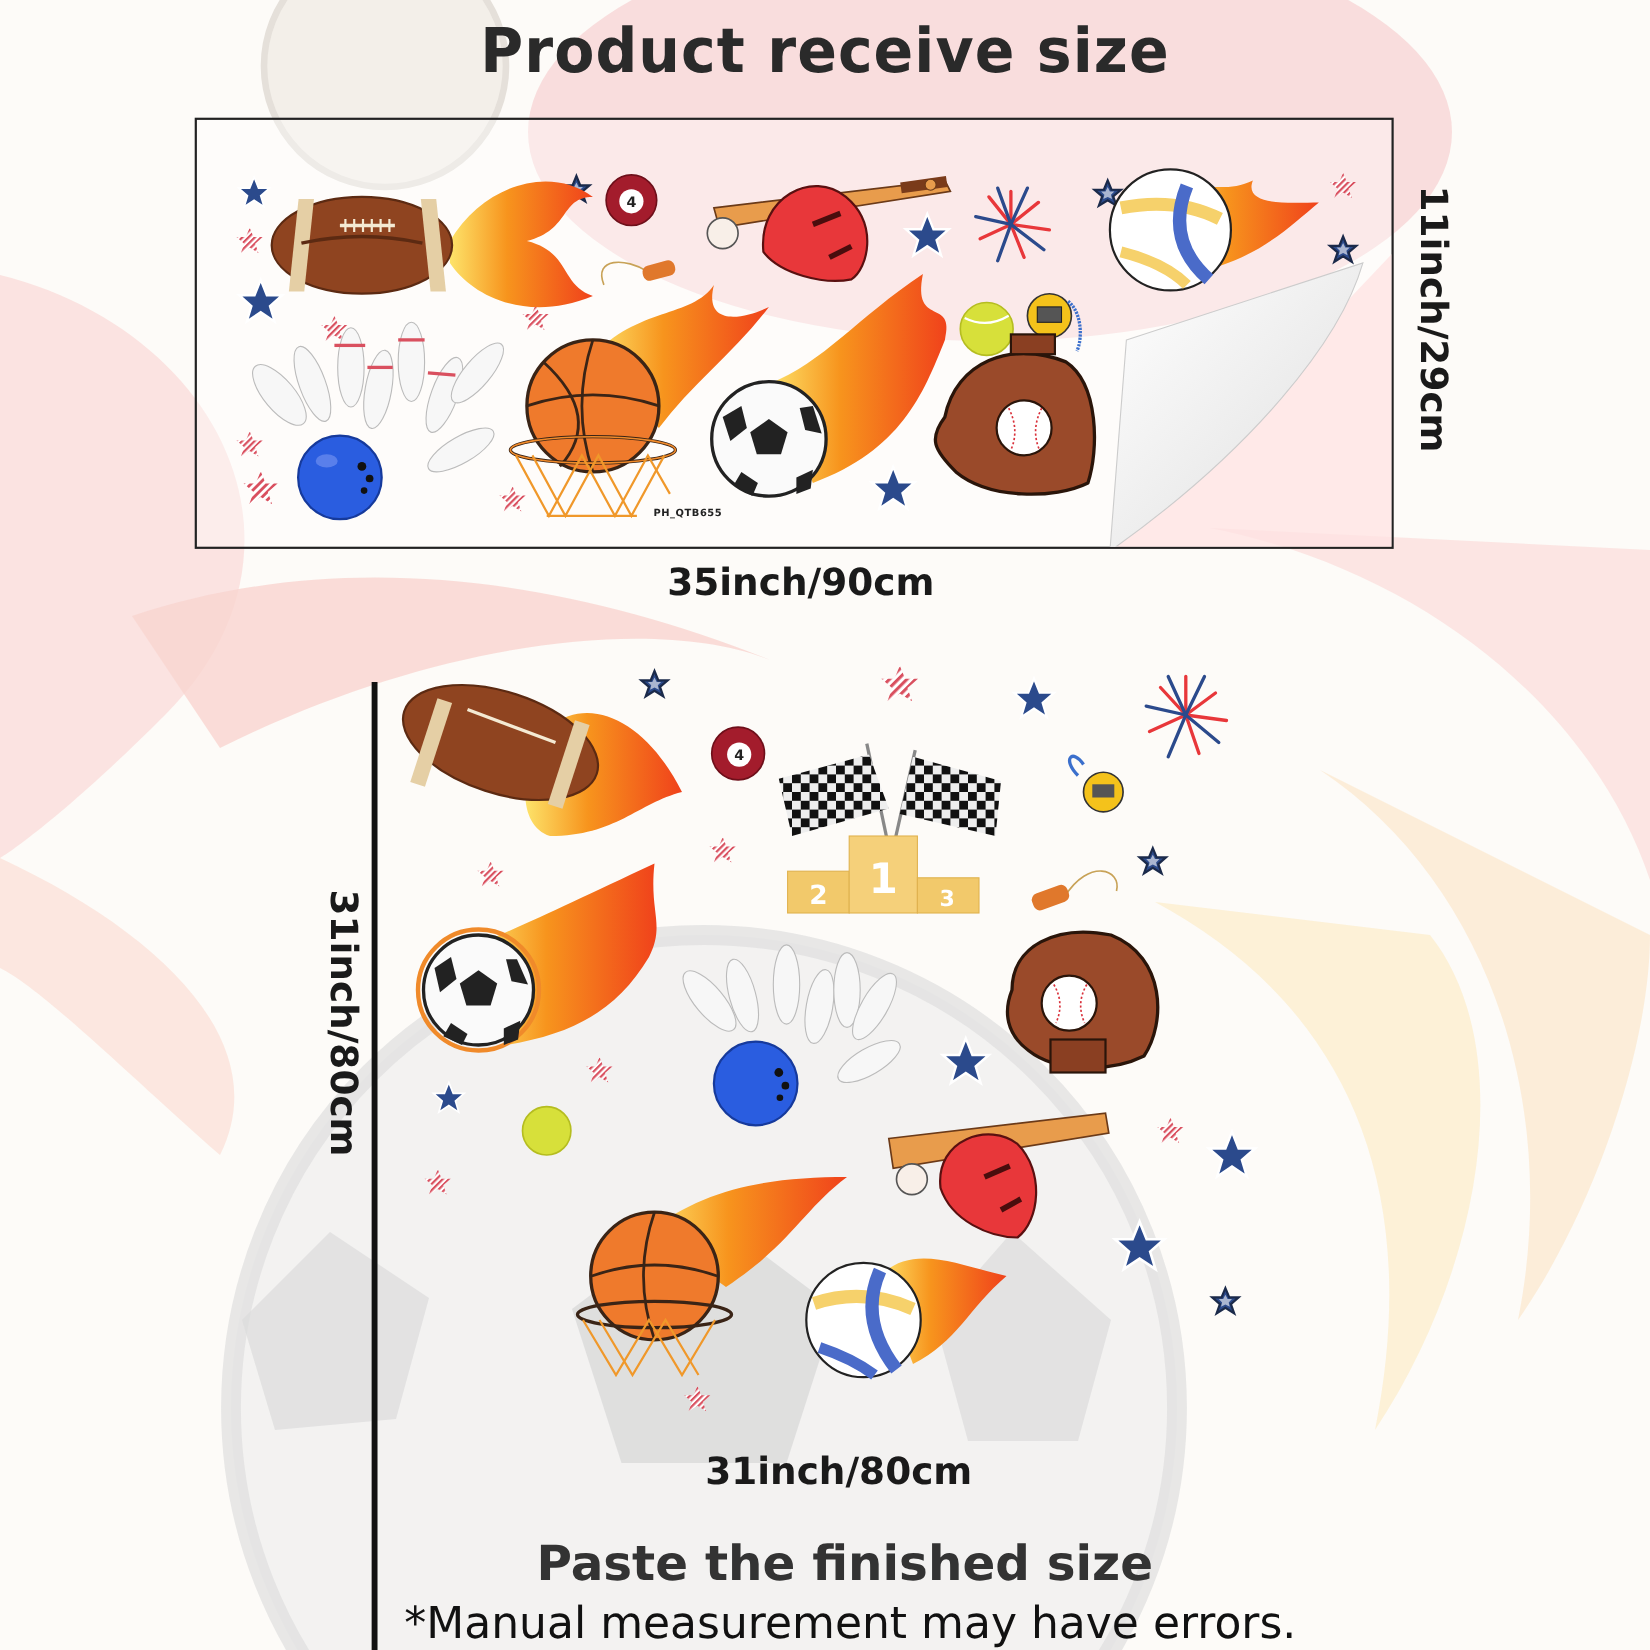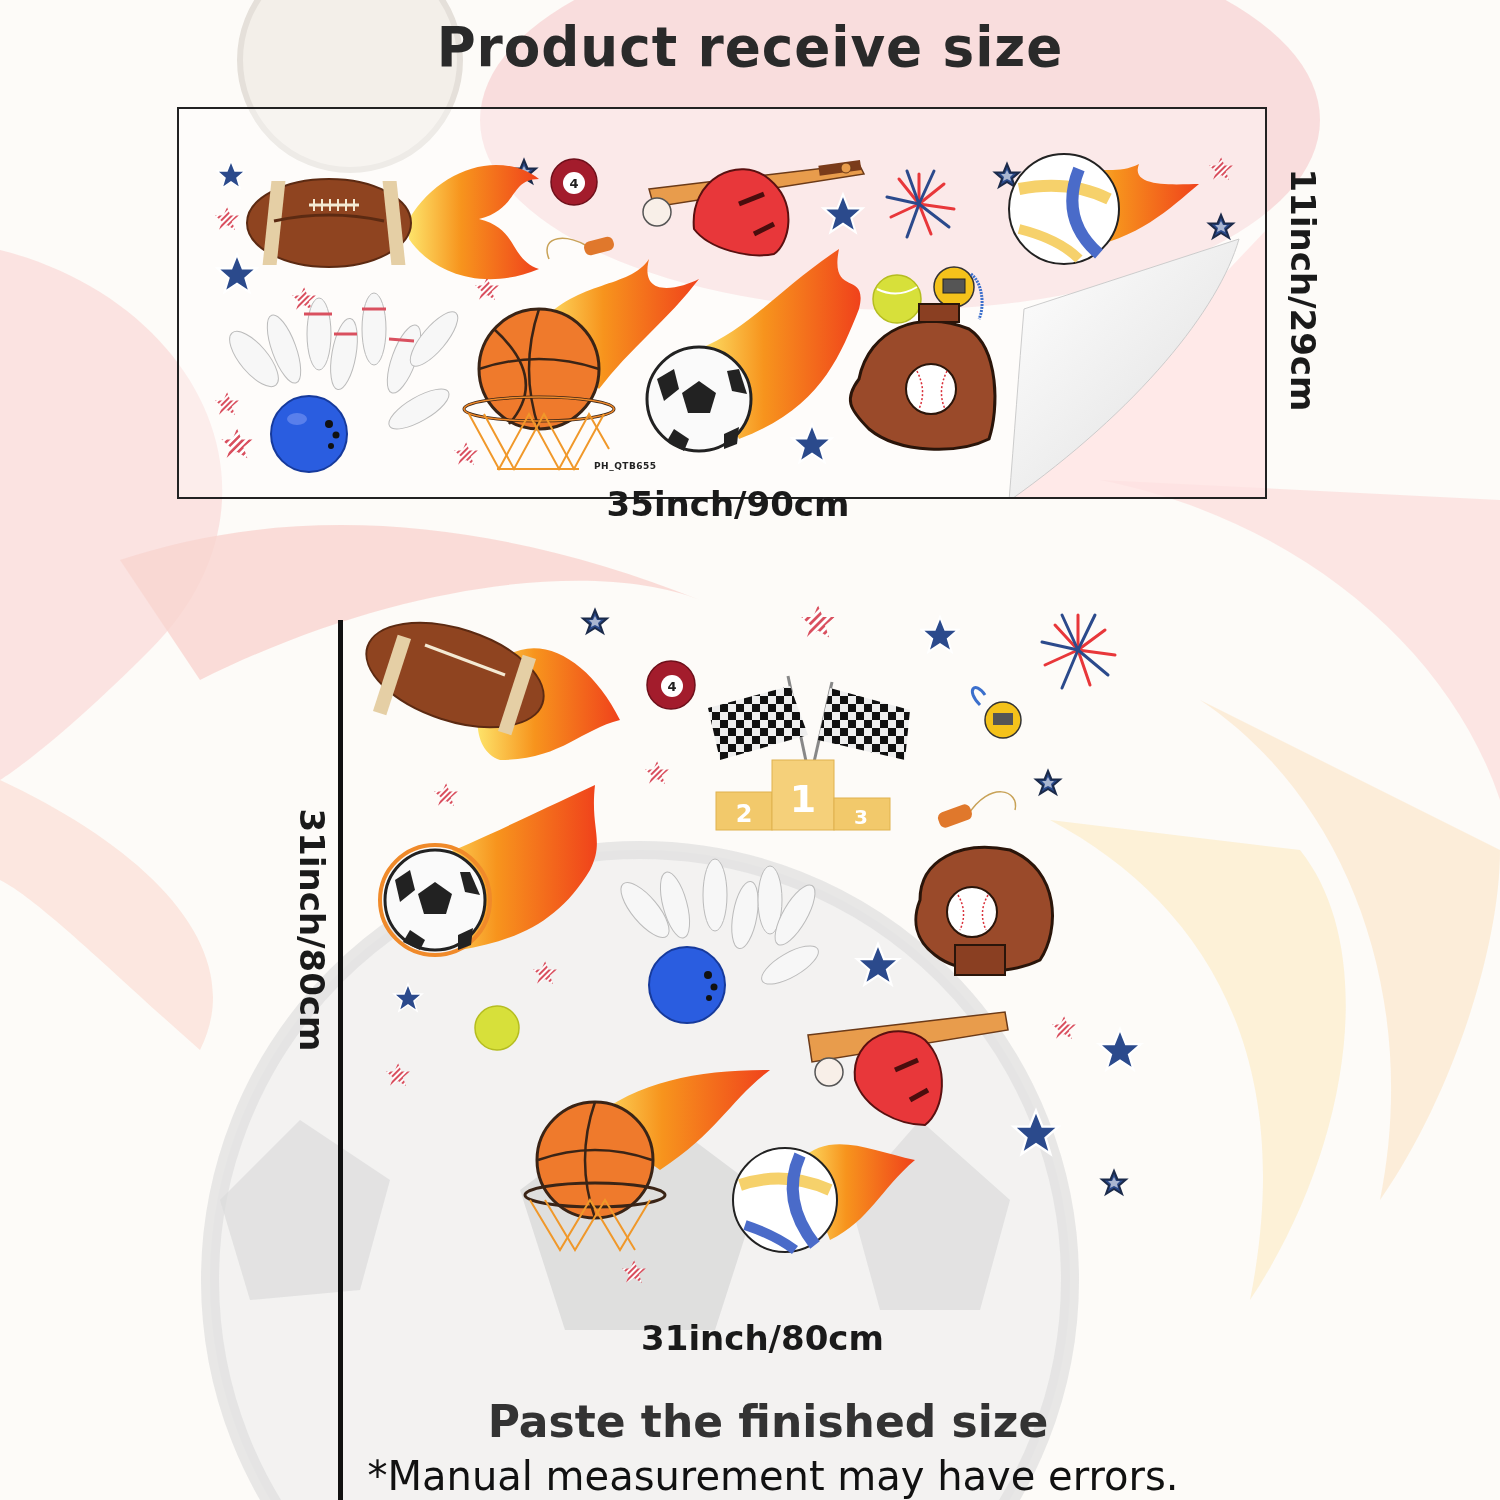--- a/index.html
+++ b/index.html
@@ -16,21 +16,21 @@
     font-size:56px; font-weight:bold; color:#2a2a2a; letter-spacing:1px;
     transform:scaleX(0.95);
   }
   .sheet {
     left:177px; top:107px; width:1090px; height:392px;
     border:2px solid #222; background:rgba(255,255,255,0.35);
     box-sizing:border-box; overflow:hidden;
   }
   .code { font-size:9px; color:#222; font-weight:bold; letter-spacing:0.5px; }
   .dim { font-size:34px; font-weight:bold; color:#1a1a1a; white-space:nowrap; }
-  .dim-h1 { left:0; width:1456px; top:484px; text-align:center; }
+  .dim-h1 { left:0; width:1456px; top:510px; text-align:center; }
   .dim-v1 { left:1250px; top:290px; transform:translate(-50%,-50%) rotate(90deg); left:1303px; }
   .dim-v2 { left:312px; top:930px; transform:translate(-50%,-50%) rotate(90deg); }
   .dim-h2 { left:340px; width:845px; top:1318px; text-align:center; }
   .footer1 {
     left:0; width:1536px; top:1396px; text-align:center;
     font-size:44px; font-weight:bold; color:#333;
   }
   .footer2 {
     left:0; width:1546px; top:1453px; text-align:center;
     font-size:40px; color:#111;

